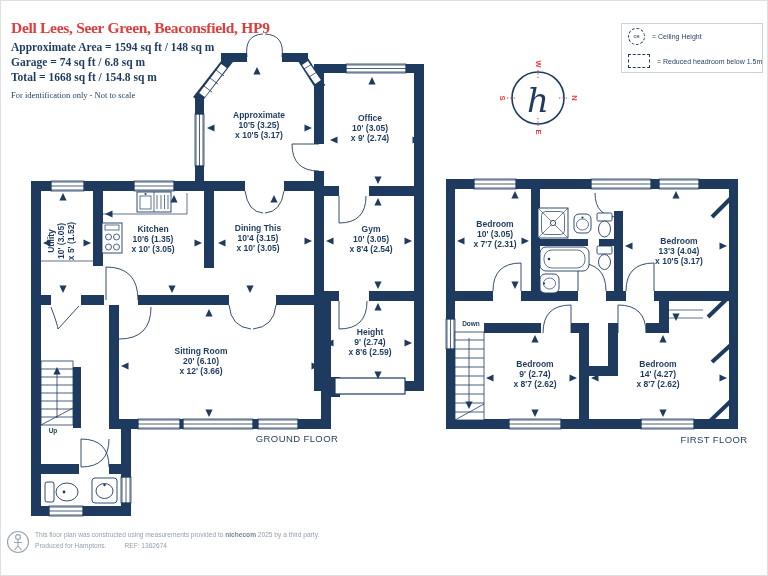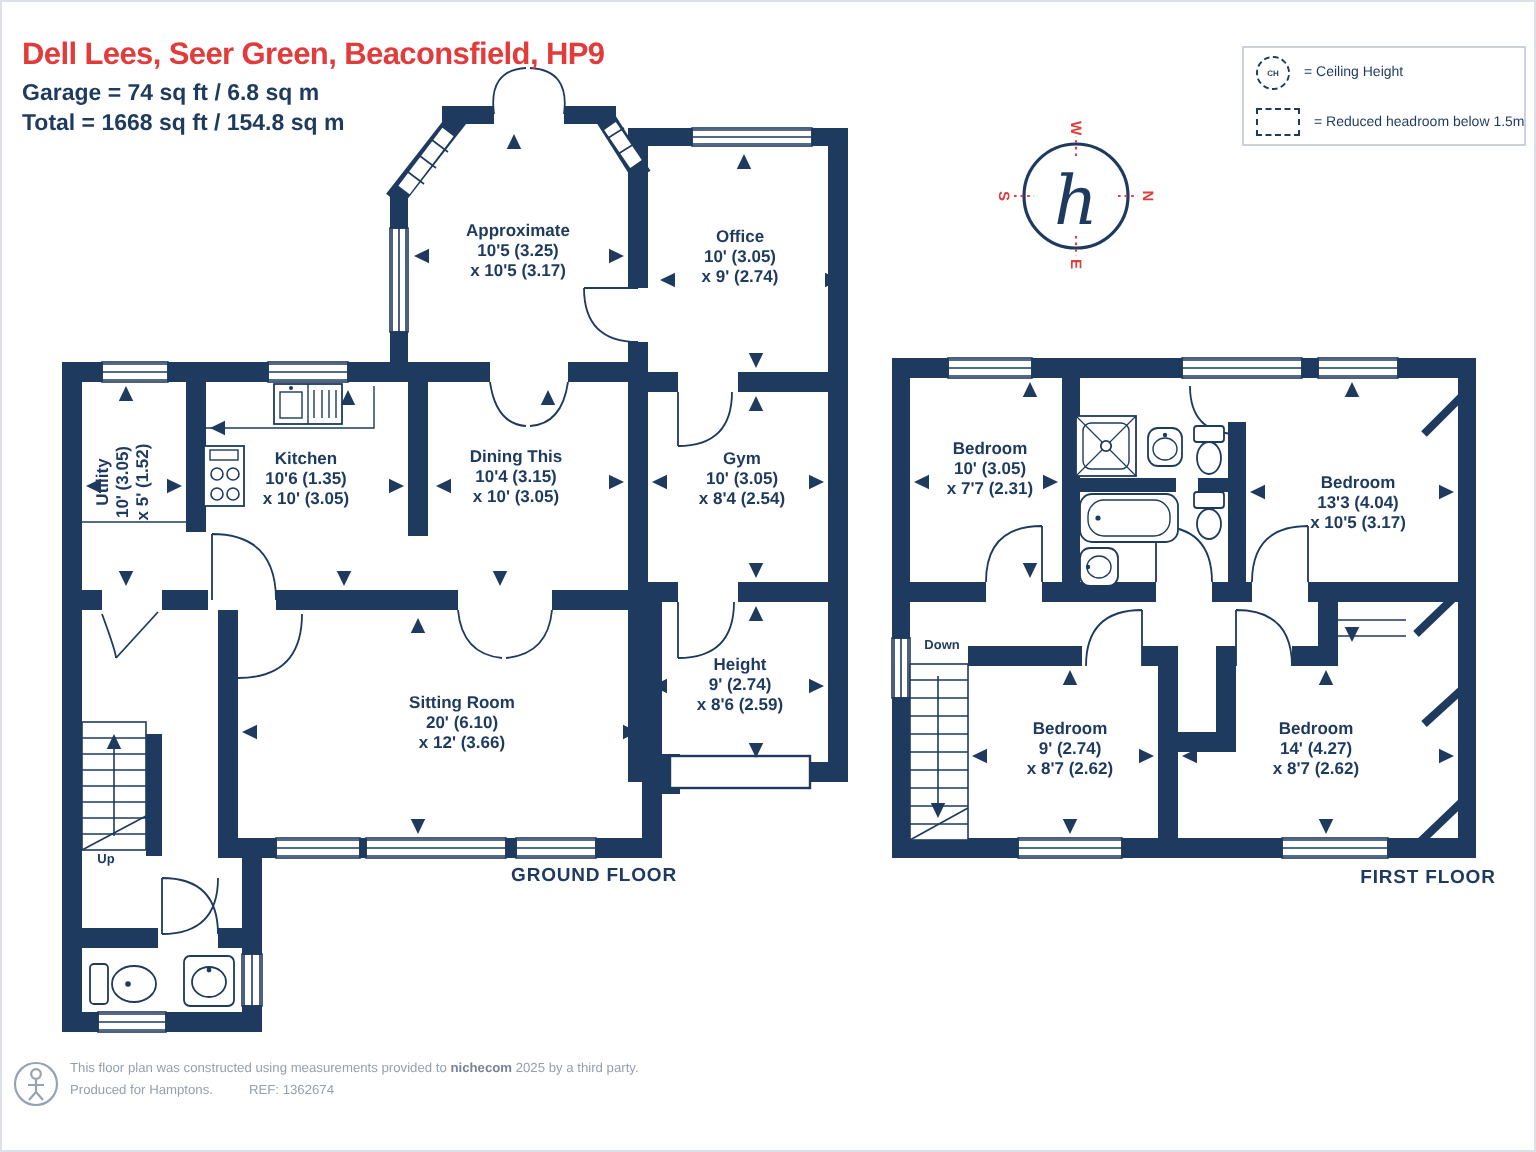--- a/index.html
+++ b/index.html
@@ -1,37 +1,37 @@
 <!DOCTYPE html>
 <html><head>
 <meta charset="utf-8">
 <style>
   html,body{margin:0;padding:0;background:#fff;}
   .page{position:relative;width:768px;height:576px;background:#fff;border:1px solid #dde1e7;
         box-sizing:border-box;font-family:"Liberation Sans",sans-serif;overflow:hidden;}
   .abs{position:absolute;}
   
-  .hdr{left:10px;top:18px;}
+  .hdr{left:10px;top:18px;font-family:Liberation Serif, serif;}
   .hdr-title{font-size:15.5px;font-weight:bold;color:#e23b3c;letter-spacing:-0.3px;white-space:nowrap;}
   .hdr-line{font-size:11.5px;font-weight:bold;color:#1e3a5f;line-height:15px;white-space:nowrap;}
   .hdr-note{font-size:8.5px;color:#1e3a5f;margin-top:5px;white-space:nowrap;}
   
   .legend{left:620px;top:22px;width:142px;height:50px;border:1px solid #ccd2dc;box-sizing:border-box;
           padding:4px 6px;display:flex;flex-direction:column;justify-content:space-between;}
   .leg-row{display:flex;align-items:center;gap:7px;}
   .leg-circle{width:15px;height:15px;border:1px dashed #1e3a5f;border-radius:50%;flex:0 0 auto;
               display:flex;align-items:center;justify-content:center;font-size:4px;color:#1e3a5f;font-weight:bold;}
   .leg-rect{width:20px;height:12px;border:1px dashed #1e3a5f;flex:0 0 auto;}
   .leg-txt{font-size:7px;color:#1e3a5f;white-space:nowrap;}
   
   .lbl{position:absolute;transform:translate(-50%,-50%);text-align:center;font-size:8.5px;line-height:10px;
        font-weight:bold;color:#1e3a5f;white-space:nowrap;}
   .lbl.vert{transform:translate(-50%,-50%) rotate(-90deg);}
   .lbl.tiny{font-size:6.5px;line-height:7px;}
-  .floor-lbl{position:absolute;transform:translate(-50%,-50%);font-size:9.5px;font-weight:bold;
+  .floor-lbl{position:absolute;transform:translate(-50%,-50%);font-size:9.5px;font-weight:normal;
              color:#1e3a5f;letter-spacing:0.4px;white-space:nowrap;}
   
   .footer{left:34px;top:528px;font-size:6.6px;color:#95a0af;line-height:11px;white-space:nowrap;}
   .footer .brand{font-weight:bold;color:#77839a;}
   .footer .ref-gap{display:inline-block;width:18px;}
   svg{position:absolute;left:0;top:0;}
 </style>
 </head>
 <body>
 
@@ -362,23 +362,25 @@
   <g stroke="#97a2b1" fill="none" stroke-width="1.1">
     <circle cx="17" cy="541" r="10.5"></circle>
     <circle cx="17" cy="536" r="2.4"></circle>
     <path d="M17,539 V545 M17,545 L13.5,549 M17,545 L20.5,549 M13,541.5 L21,541.5"></path>
   </g>
 </svg>
 
 <div class="abs hdr">
   <div class="hdr-title">Dell Lees, Seer Green, Beaconsfield, HP9</div>
   <div style="margin-top:3px;">
+    <div class="hdr-line">Approximate Area = 1594 sq ft / 148 sq m</div>
     <div class="hdr-line">Garage = 74 sq ft / 6.8 sq m</div>
     <div class="hdr-line">Total = 1668 sq ft / 154.8 sq m</div>
   </div>
+  <div class="hdr-note">For identification only - Not to scale</div>
 </div>
 
 <div class="abs legend">
   <div class="leg-row">
     <span class="leg-circle">CH</span>
     <span class="leg-txt">= Ceiling Height</span>
   </div>
   <div class="leg-row">
     <span class="leg-rect"></span>
     <span class="leg-txt">= Reduced headroom below 1.5m</span>
@@ -413,21 +415,21 @@
 <div class="lbl" style="left:370px;top:238px">
   <div>Gym</div>
   <div>10' (3.05)</div>
   <div>x 8'4 (2.54)</div>
 </div>
 <div class="lbl" style="left:369px;top:341px">
   <div>Height</div>
   <div>9' (2.74)</div>
   <div>x 8'6 (2.59)</div>
 </div>
-<div class="lbl" style="left:230px;top:360px">
+<div class="lbl" style="left:200px;top:360px">
   <div>Sitting Room</div>
   <div>20' (6.10)</div>
   <div>x 12' (3.66)</div>
 </div>
 <div class="lbl tiny" style="left:52px;top:429px">Up</div>
 <div class="floor-lbl" style="left:296px;top:437px">GROUND FLOOR</div>
 
 <div class="lbl" style="left:494px;top:233px">
   <div>Bedroom</div>
   <div>10' (3.05)</div>

